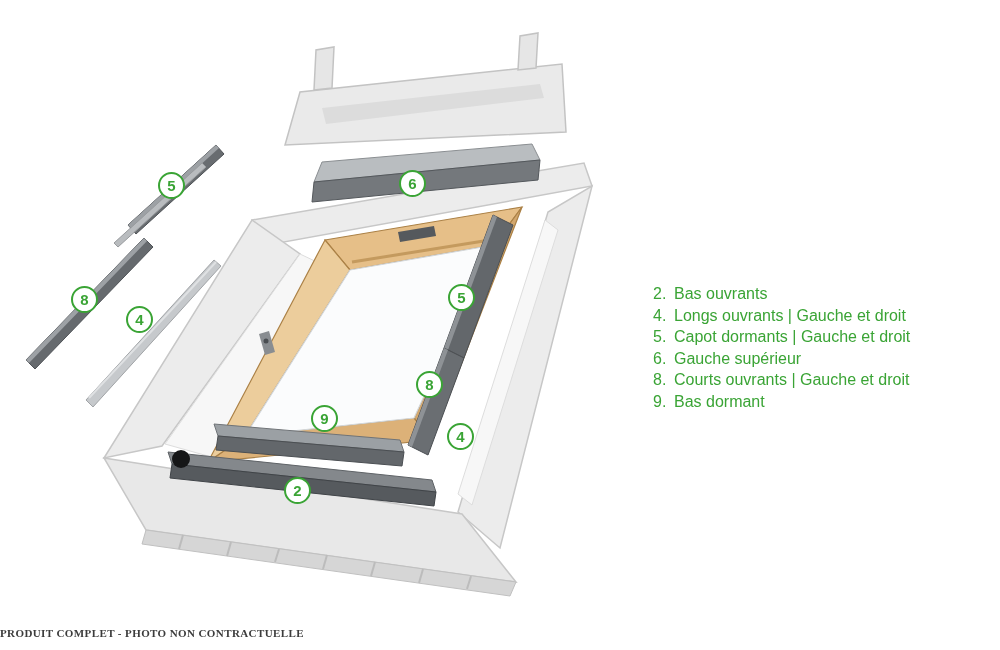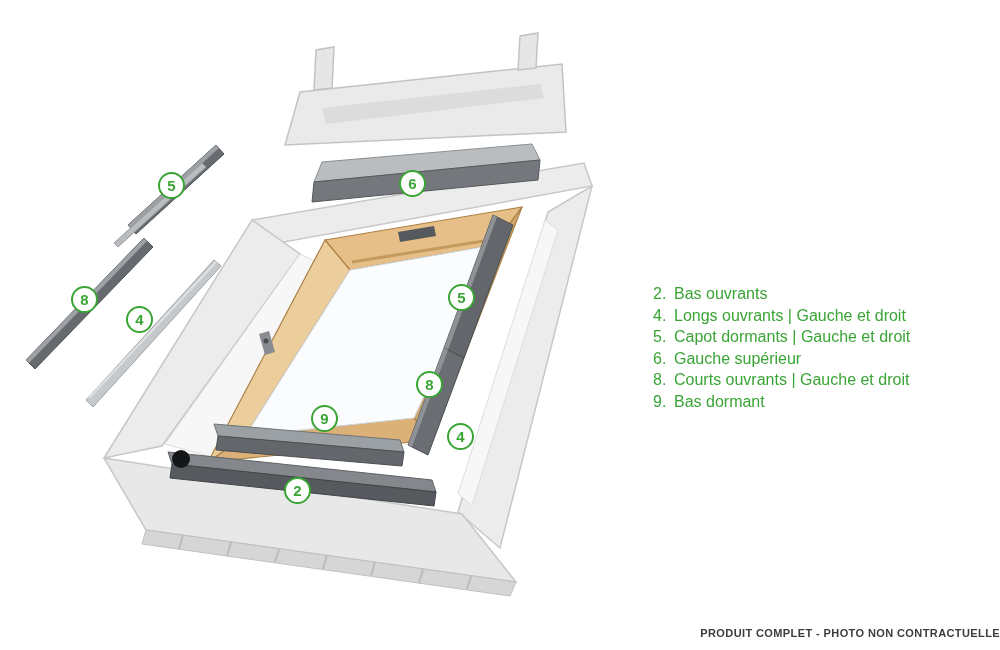--- a/index.html
+++ b/index.html
@@ -18,23 +18,24 @@
     z-index:5;
   }
   .legend{
     position:absolute;left:653px;top:283px;color:#3aa435;
     font-size:16px;line-height:21.6px;z-index:4;
   }
   .legend-row{display:flex;}
   .legend-num{flex:0 0 21px;}
   .legend-label{white-space:nowrap;}
   .footer{
-    position:absolute;left:0;right:0;top:627px;text-align:right;
+    position:absolute;left:0;right:0;top:627px;text-align:left;
     font-size:11px;font-weight:bold;color:#3c3c3c;letter-spacing:0.4px;
     z-index:4;
+    font-family:Liberation Serif, serif;
   }
 </style>
 </head>
 <body>
 
 <div class="stage">
 
   <svg width="660" height="620" viewBox="0 0 660 620">
 
     <g>

